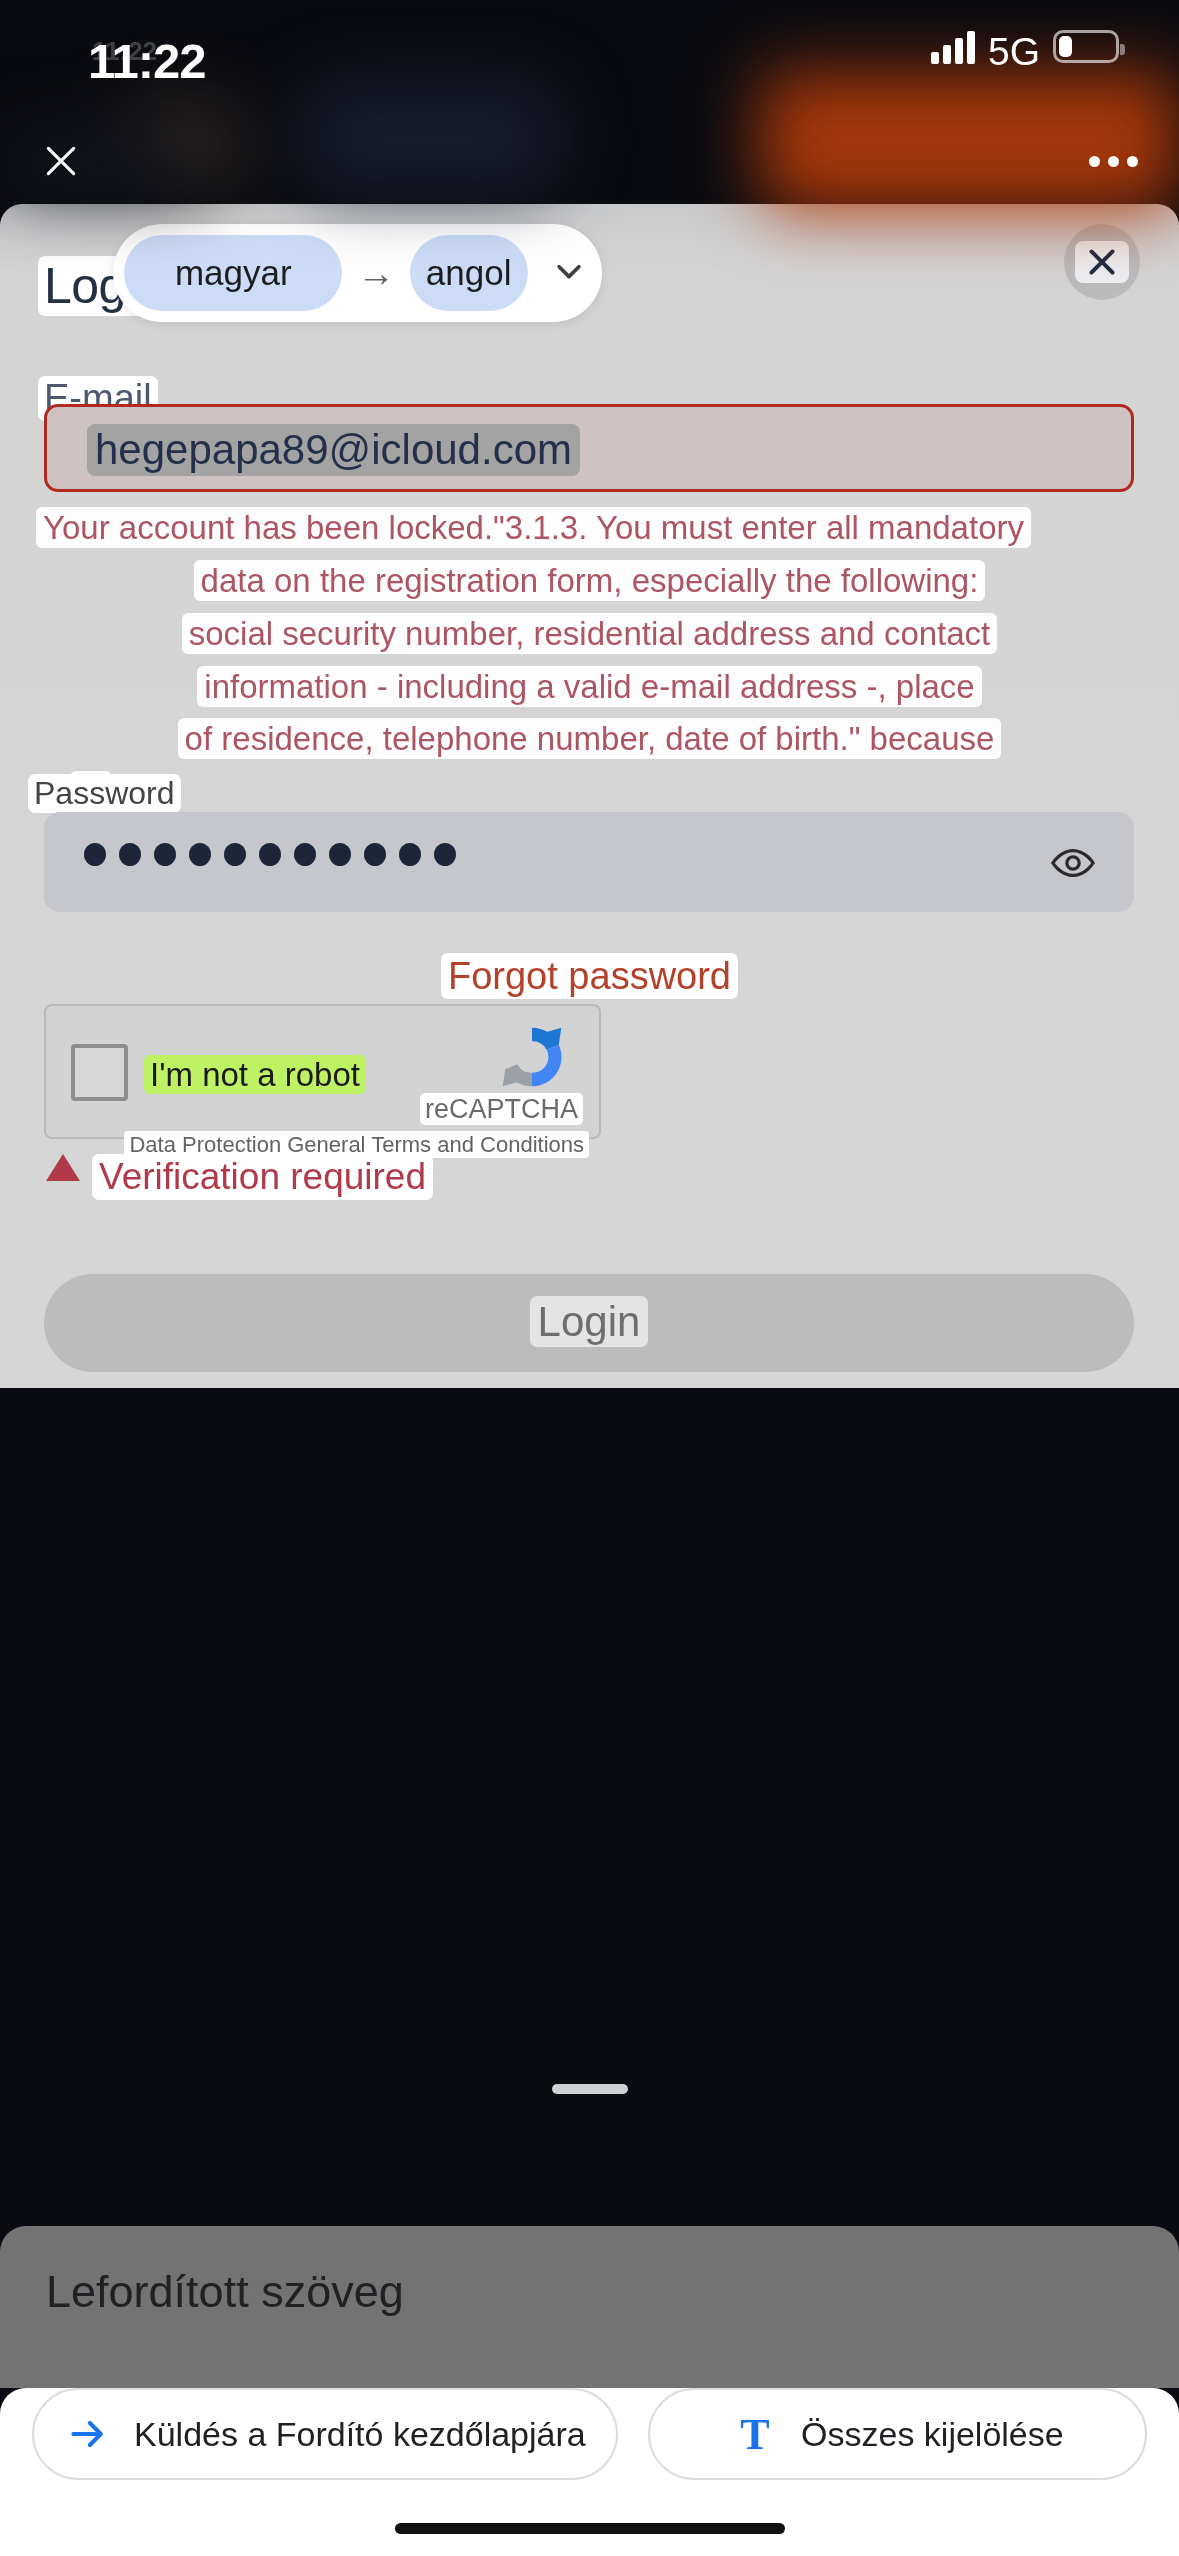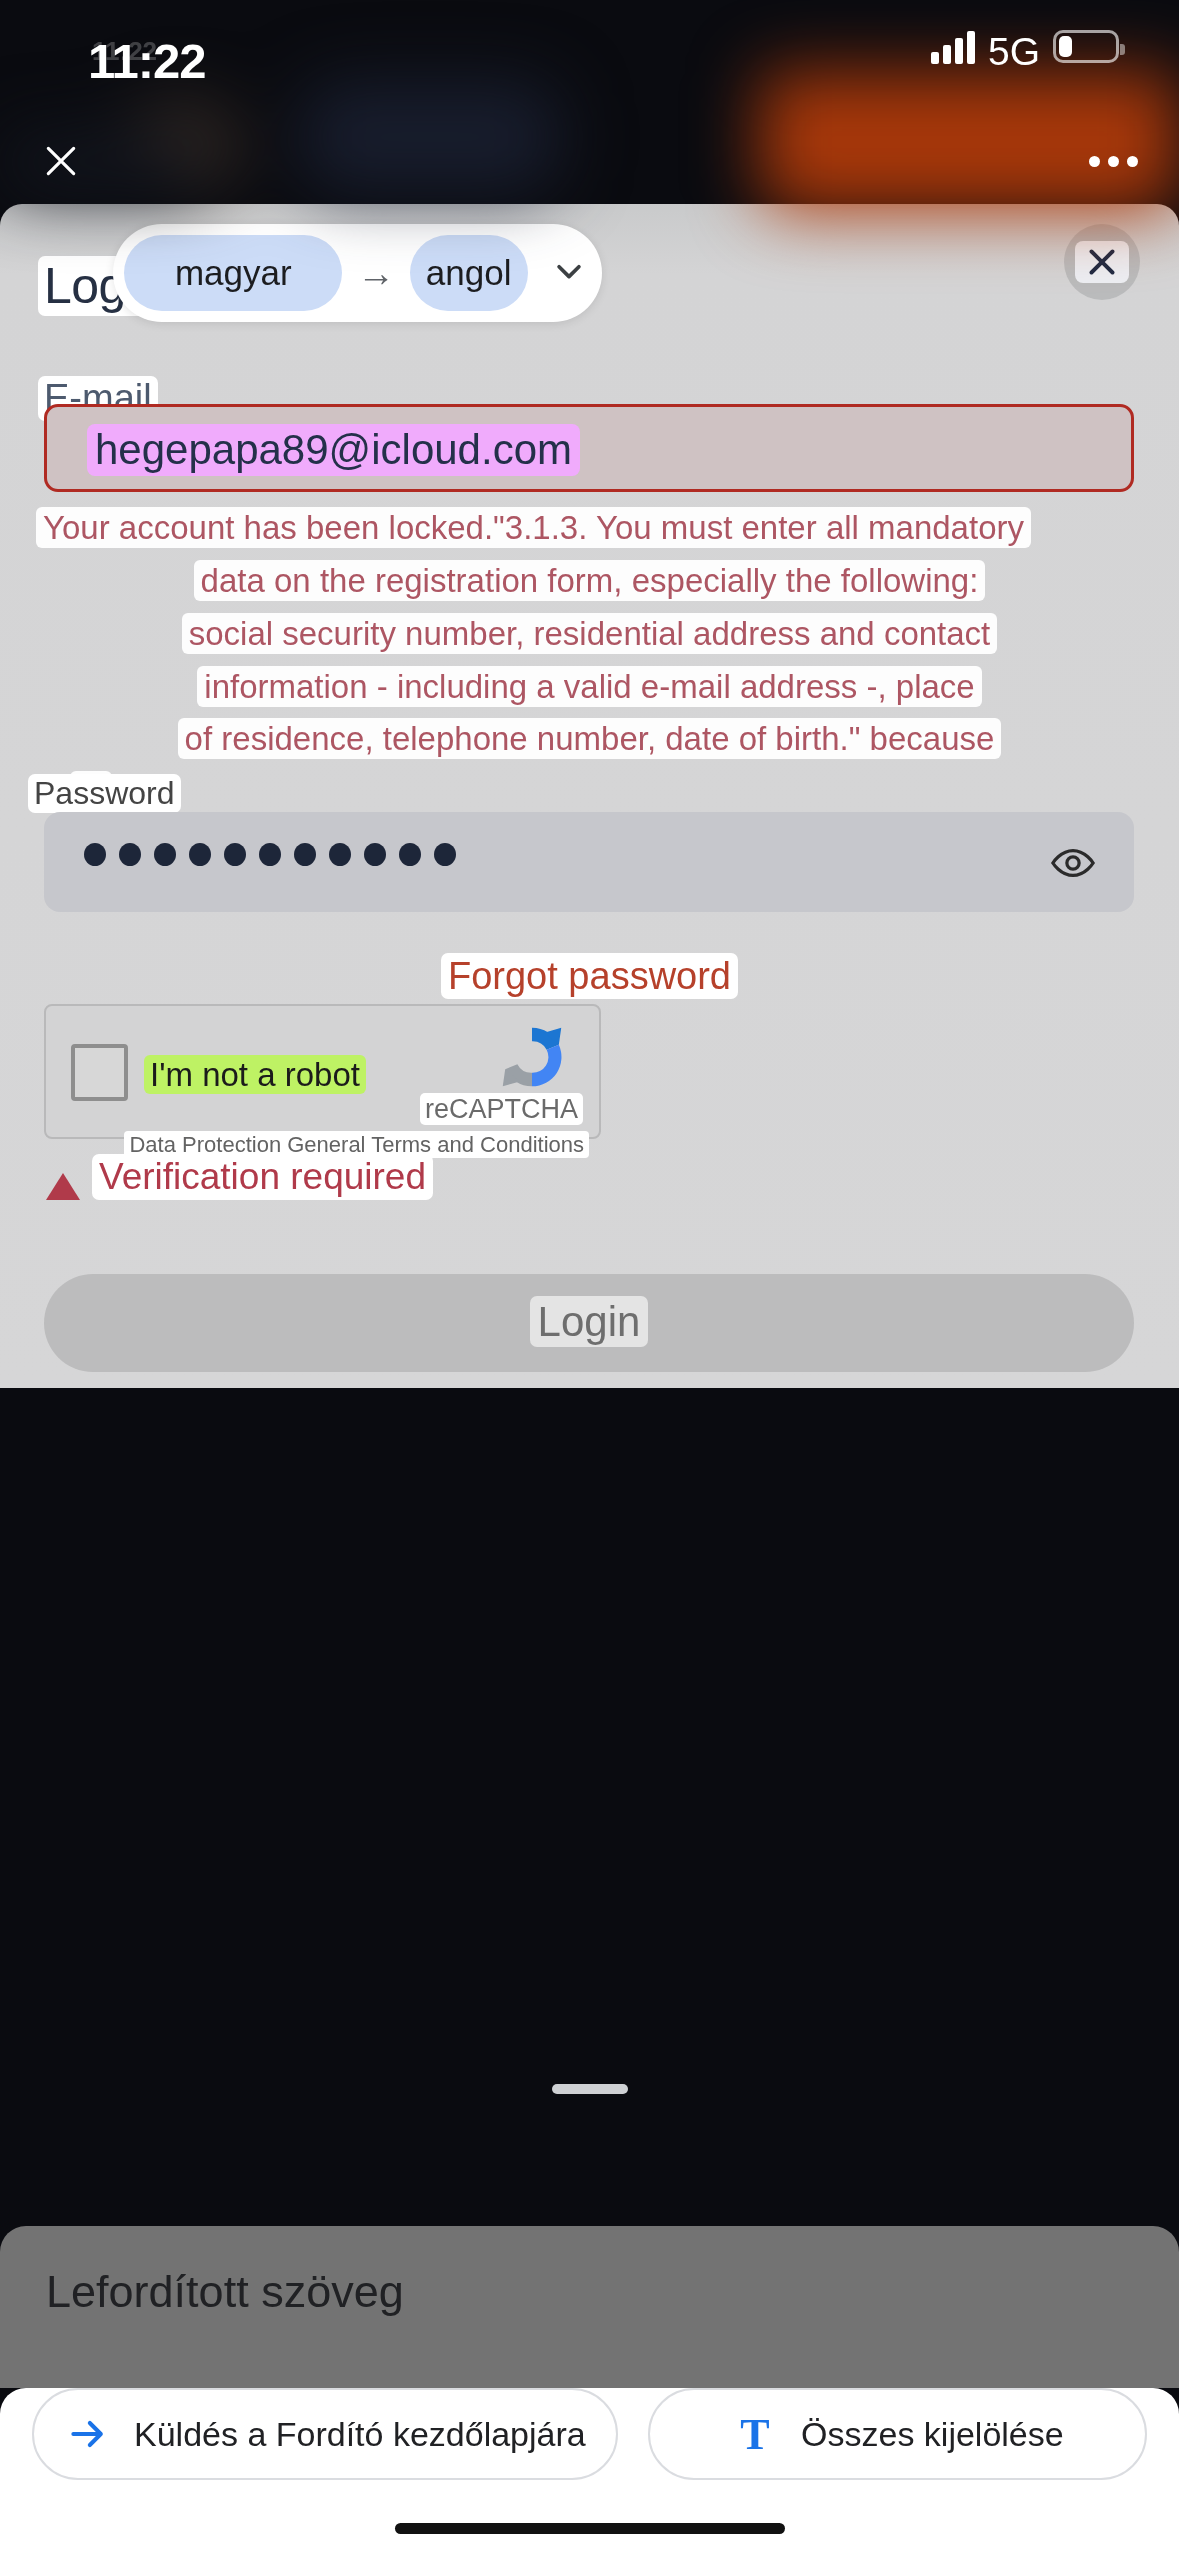--- a/index.html
+++ b/index.html
@@ -89,21 +89,21 @@
     position:absolute; left:38px; top:172px;
     font-size:38px; color:#4d5a6e;
   }
 
   .email-input {
     position:absolute; left:44px; top:200px; width:1090px; height:88px;
     background:#cfc2c3; border:3px solid #b02a22; border-radius:14px;
   }
   .email-value {
     position:absolute; left:40px; top:17px;
-    font-size:42px; color:#24304a; background:#f0abfc; border-radius:8px; padding:2px 8px;
+    font-size:42px; color:#24304a; background:#a3a3a3; border-radius:8px; padding:2px 8px;
     white-space:nowrap;
   }
 
   .err-block {
     position:absolute; left:0; width:1179px; top:300px;
     text-align:center; line-height:1.45;
   }
   .err-block .line {
     display:block; font-size:33px; color:#ad5663; margin:0 auto 5px auto;
   }
@@ -148,21 +148,21 @@
     position:absolute; right:16px; top:88px; font-size:27px; color:#6a6a6a;
   }
   .rc-name span { background:#fff; border-radius:5px; padding:1px 5px; }
   .rc-terms {
     position:absolute; right:10px; top:126px; font-size:22px; color:#636363; white-space:nowrap;
   }
   .rc-terms span { background:#fff; border-radius:4px; padding:1px 5px; }
 
   .verify {
     position:absolute; left:46px; top:950px; font-size:37px; color:#b03a4a;
-    display:flex; align-items:flex-end; gap:12px;
+    display:flex; align-items:flex-start; gap:12px;
   }
   .verify .tri {
     width:0;height:0;border-left:17px solid transparent;border-right:17px solid transparent;
     border-bottom:27px solid #b03a4a;
   }
   .verify .vt { background:#fff; border-radius:7px; padding:2px 7px; }
 
   .login-btn {
     position:absolute; left:44px; top:1070px; width:1090px; height:98px;
     background:#bcbcbd; border-radius:50px;

